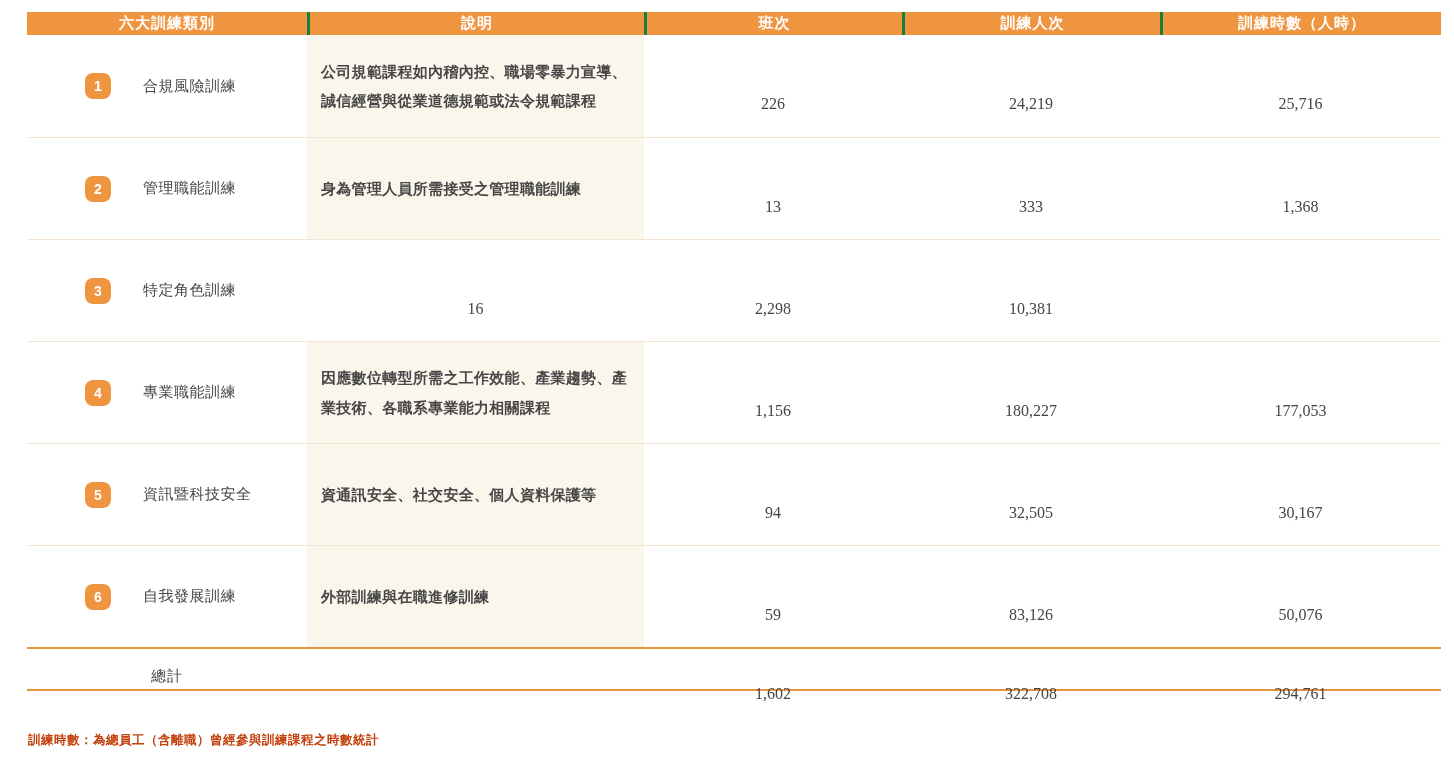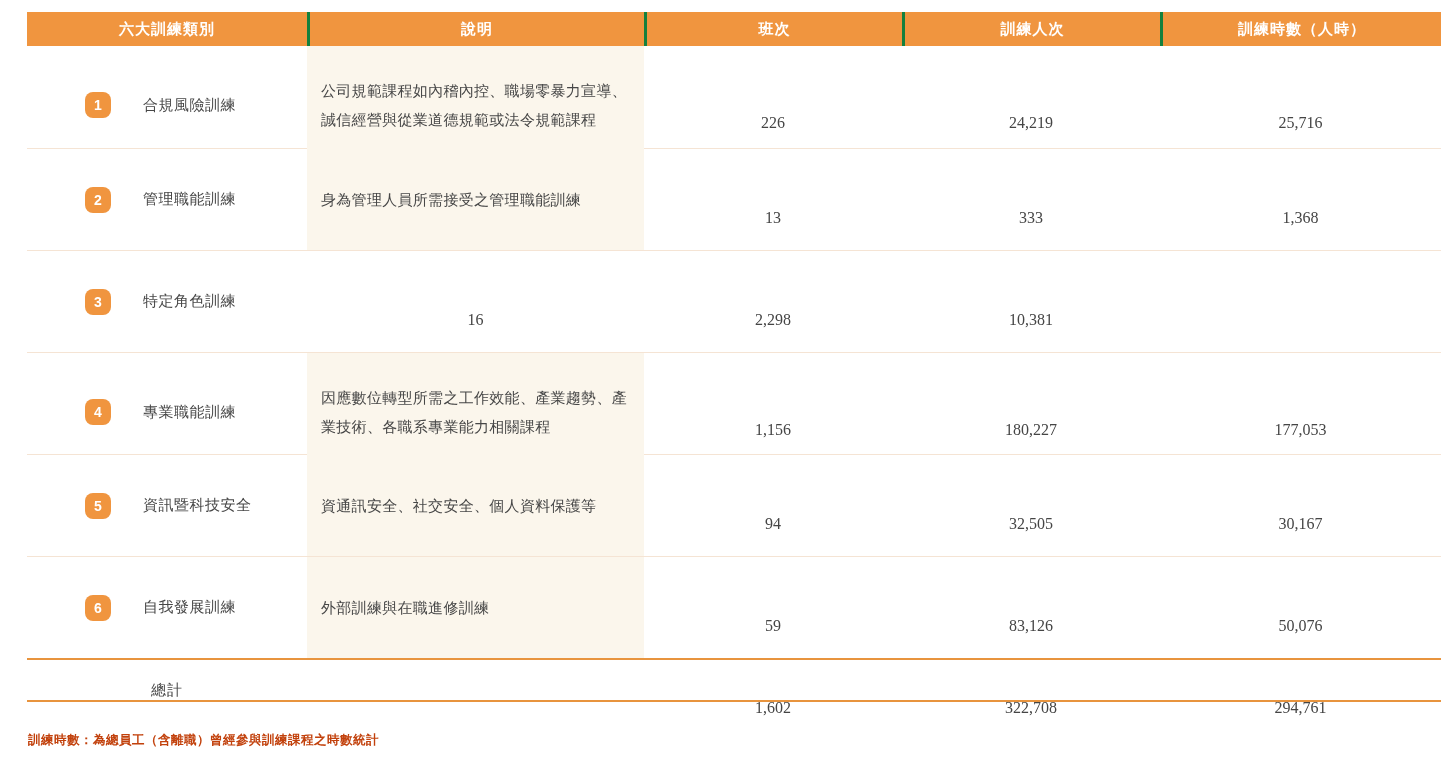--- a/index.html
+++ b/index.html
@@ -12,21 +12,21 @@
 
   .table { position: absolute; left: 27px; top: 12px; width: 1414px; }
 
   .grid-row {
     display: grid;
     grid-template-columns: 280px 337px 258px 258px 281px;
   }
 
   
   .thead .th {
-    height: 34px;
+    height: 23px;
     background: #F0953F;
     color: #ffffff;
     font-size: 15px;
     font-weight: 700;
     display: flex; align-items: center; justify-content: center;
     letter-spacing: 1px;
   }
   .thead .th + .th { border-left: 3px solid #15803d; }
 
   
@@ -44,23 +44,24 @@
     border-radius: 8px;
     background: #F0953F;
     color: #ffffff;
     font-size: 14px; font-weight: 700;
     display: flex; align-items: center; justify-content: center;
     margin-right: 12px;
   }
   .cat-label { letter-spacing: 0.5px; margin-left: 20px; }
   .cell.desc {
     background: #FBF6EC;
-    padding: 30px 14px;
+    padding: 14px 14px;
     line-height: 1.95;
     letter-spacing: 0.3px;
+    font-weight: bold;
   }
   .cell.num {
     justify-content: center;
     font-family: "Liberation Serif", "DejaVu Serif", serif;
     font-size: 16px;
     color: #454545;
     margin-top: 36px;
   }
 
   

